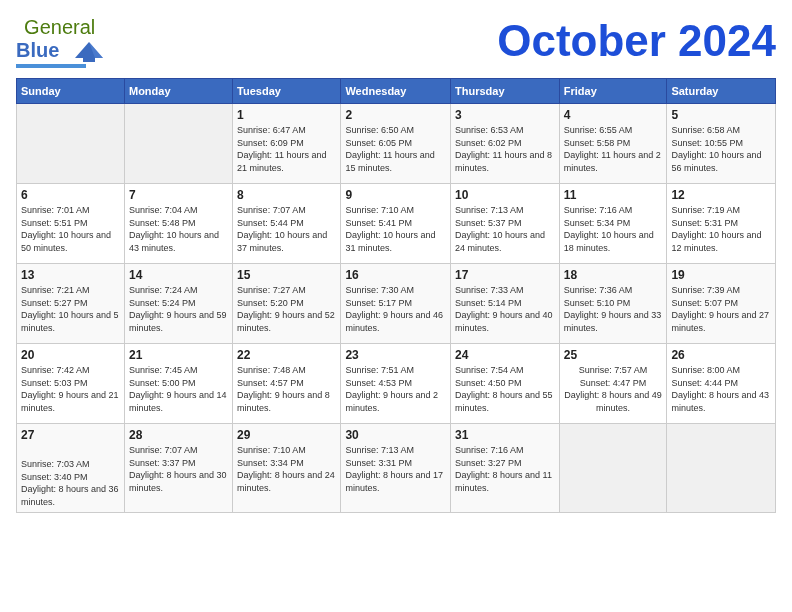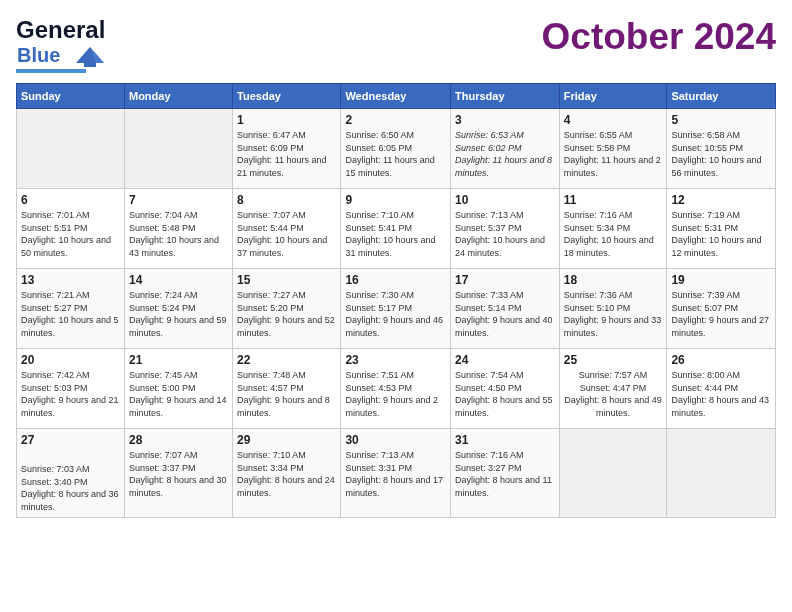--- a/index.html
+++ b/index.html
@@ -24,23 +24,23 @@
     .logo-underline {
       width: 70px;
       height: 4px;
       background: #4a90d9;
       margin-top: 2px;
     }
     .title-section {
       text-align: right;
     }
     .month-title {
-      font-size: 37px;
+      font-size: 44px;
       font-weight: bold;
-      color: #701a75;
+      color: #1d4ed8;
     }
     .location-title {
       font-size: 15px;
       color: #444;
     }
     table {
       width: 100%;
       border-collapse: collapse;
       font-size: 10px;
     }
@@ -79,21 +79,21 @@
       line-height: 1.4;
     }
   </style>
 </head>
 <body>
 
 <div class="header-section">
   <div class="logo">
     <div style="display:flex;align-items:center;gap:2px;">
       <div style="display:flex;flex-direction:column;align-items:center;">
-        <span style="font-size:24px;font-weight:bold;color:#0f172a;">General</span>
+        <span style="font-size:20px;font-weight:normal;color:#4d7c0f;">General</span>
         <div style="display:flex;align-items:center;gap:16px;">
           <span style="font-size:20px;font-weight:bold;color:#3a6abf;">Blue</span>
           <svg width="28" height="22" viewBox="0 0 28 22">
             <polygon points="14,2 28,18 20,18 20,22 8,22 8,18 0,18" fill="#3a6abf"></polygon>
             <polygon points="14,2 28,18 20,18" fill="#5a8ad9" opacity="0.5"></polygon>
           </svg>
         </div>
       </div>
     </div>
     <div class="logo-underline"></div>
@@ -126,21 +126,21 @@
 Daylight: 11 hours and 21 minutes.</div>
         </td>
         <td>
           <div class="day-number">2</div>
           <div class="day-info" style="white-space: pre-line;">Sunrise: 6:50 AM
 Sunset: 6:05 PM
 Daylight: 11 hours and 15 minutes.</div>
         </td>
         <td>
           <div class="day-number">3</div>
-          <div class="day-info" style="white-space: pre-line; font-style: italic;">Sunrise: 6:53 AM
+          <div class="day-info" style="white-space: pre-line;">Sunrise: 6:53 AM
 Sunset: 6:02 PM
 Daylight: 11 hours and 8 minutes.</div>
         </td>
         <td>
           <div class="day-number">4</div>
           <div class="day-info" style="white-space: pre-line;">Sunrise: 6:55 AM
 Sunset: 5:58 PM
 Daylight: 11 hours and 2 minutes.</div>
         </td>
         <td>

